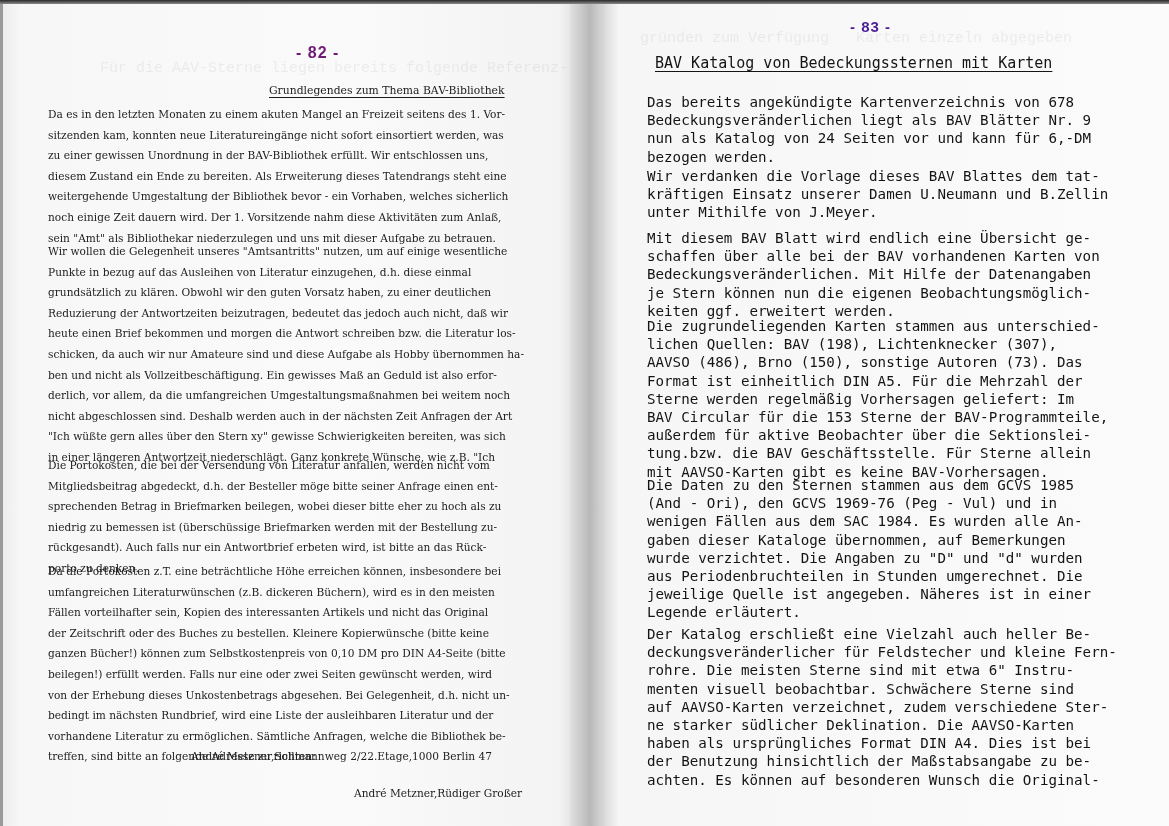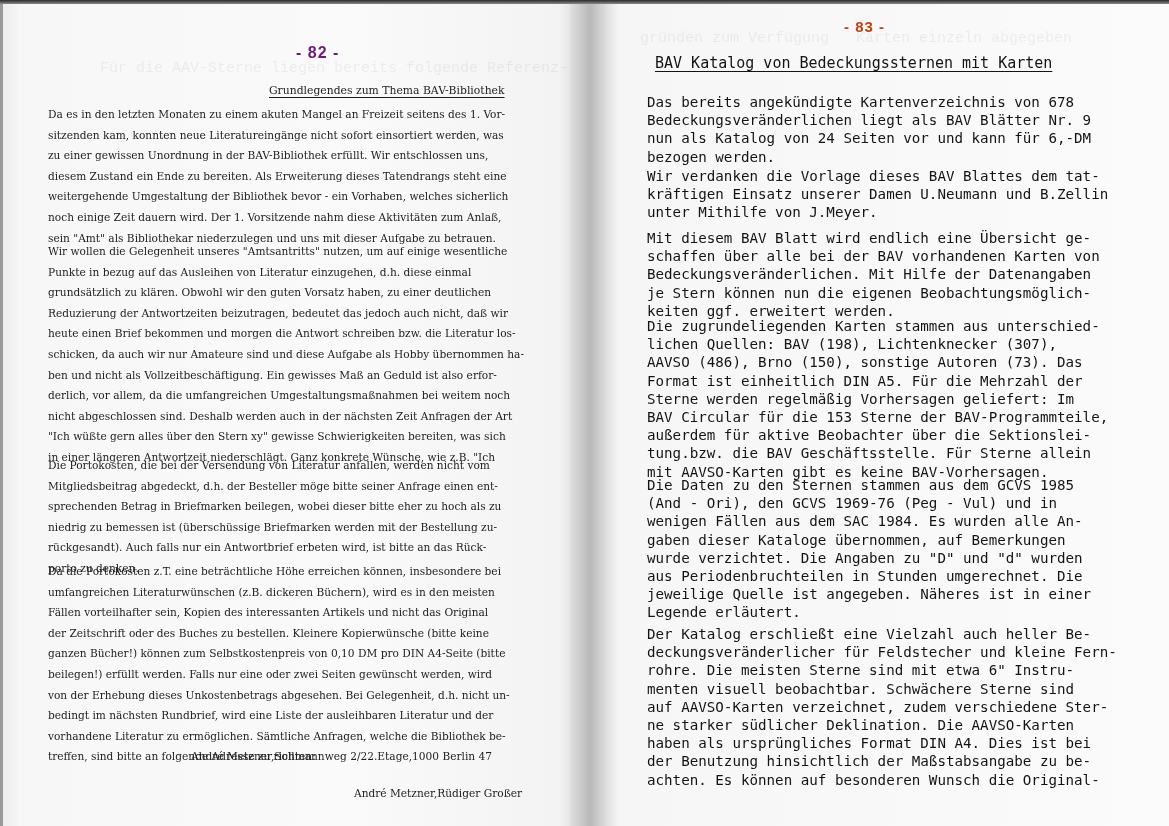--- a/index.html
+++ b/index.html
@@ -18,21 +18,21 @@
   .heading-left { position:absolute; left:173px; top:84px; font-size:10.8px; text-decoration:underline; text-underline-offset:3px;margin-left:48px; }
   .lpara { position:absolute; left:0; width:480px; line-height:20.6px; text-align:justify; }
   .lp1 { top:104px; }
   .lp2 { top:241px; }
   .lp3 { top:455px; }
   .lp4 { top:561px; }
   .address { position:absolute; left:107px; top:750px; white-space:nowrap;padding-left:36px; }
   .signature { position:absolute; left:306px; top:787px; white-space:nowrap; }
 
   .right-text { position:absolute; left:628px; top:0; width:505px; font-family:"DejaVu Sans Mono", monospace; font-size:14.2px; color:#141414; }
-  .pageno-right { position:absolute; left:216px; top:18px; font-family:"Liberation Sans", sans-serif; font-weight:bold; font-size:15px; color:#c2410c; letter-spacing:1px; }
+  .pageno-right { position:absolute; left:222px; top:18px; font-family:"Liberation Sans", sans-serif; font-weight:bold; font-size:15px; color:#4c1d95; letter-spacing:1px; }
   .heading-right { position:absolute; left:27px; top:54px; font-size:15px; text-decoration:underline; text-underline-offset:3px; white-space:nowrap; }
   .rpara { position:absolute; left:0; width:505px; line-height:18.2px;margin-left:19px; }
   .rp1 { top:93px; }
   .rp2 { top:167px; }
   .rp3 { top:229px; }
   .rp4 { top:317px; }
   .rp5 { top:476px; }
   .rp6 { top:625px; }
   .line { display:block; white-space:nowrap; }
 </style>

